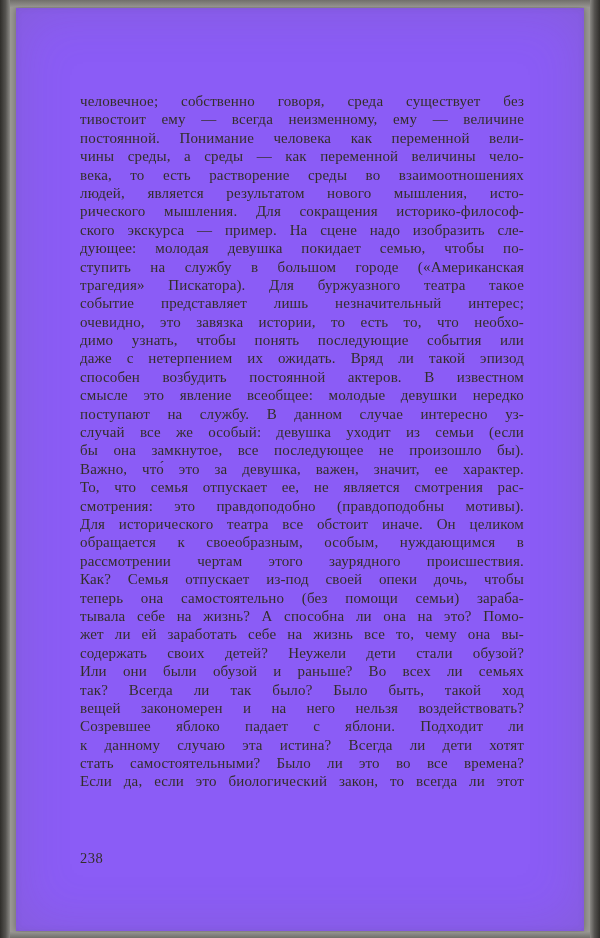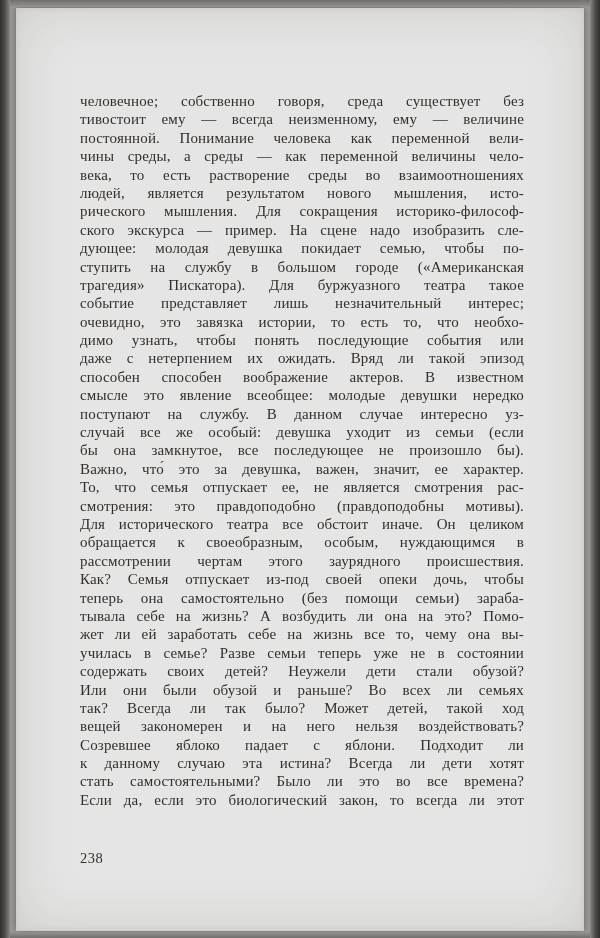--- a/index.html
+++ b/index.html
@@ -37,21 +37,21 @@
   .edge-bottom {
     bottom: 0; left: 0; right: 0; height: 6px;
     background: linear-gradient(to top, #716f6b, #969491);
   }
   .page {
     position: absolute;
     left: 16px;
     right: 16px;
     top: 8px;
     bottom: 7px;
-    background: #e5e5e5;
+    background: #8b5cf6;
     box-shadow:
       0 0 7px rgba(0,0,0,0.35),
       inset 0 0 55px rgba(105, 98, 85, 0.18),
       inset 0 0 6px rgba(60, 55, 45, 0.10);
     z-index: 1;
   }
   .text-block {
     position: absolute;
     left: 64px;   
     top: 84px;    
@@ -97,39 +97,38 @@
         <div class="text-line">людей, является результатом нового мышления, исто-</div>
         <div class="text-line">рического мышления. Для сокращения историко-философ-</div>
         <div class="text-line">ского экскурса — пример. На сцене надо изобразить сле-</div>
         <div class="text-line">дующее: молодая девушка покидает семью, чтобы по-</div>
         <div class="text-line">ступить на службу в большом городе («Американская</div>
         <div class="text-line">трагедия» Пискатора). Для буржуазного театра такое</div>
         <div class="text-line">событие представляет лишь незначительный интерес;</div>
         <div class="text-line">очевидно, это завязка истории, то есть то, что необхо-</div>
         <div class="text-line">димо узнать, чтобы понять последующие события или</div>
         <div class="text-line">даже с нетерпением их ожидать. Вряд ли такой эпизод</div>
-        <div class="text-line">способен способен воображение актеров. В известном</div>
+        <div class="text-line">способен возбудить постоянной актеров. В известном</div>
         <div class="text-line">смысле это явление всеобщее: молодые девушки нередко</div>
         <div class="text-line">поступают на службу. В данном случае интересно уз-</div>
         <div class="text-line">случай все же особый: девушка уходит из семьи (если</div>
         <div class="text-line">бы она замкнутое, все последующее не произошло бы).</div>
         <div class="text-line">Важно, что́ это за девушка, важен, значит, ее характер.</div>
         <div class="text-line">То, что семья отпускает ее, не является смотрения рас-</div>
         <div class="text-line">смотрения: это правдоподобно (правдоподобны мотивы).</div>
         <div class="text-line">Для исторического театра все обстоит иначе. Он целиком</div>
         <div class="text-line">обращается к своеобразным, особым, нуждающимся в</div>
         <div class="text-line">рассмотрении чертам этого заурядного происшествия.</div>
         <div class="text-line">Как? Семья отпускает из-под своей опеки дочь, чтобы</div>
         <div class="text-line">теперь она самостоятельно (без помощи семьи) зараба-</div>
-        <div class="text-line">тывала себе на жизнь? А возбудить ли она на это? Помо-</div>
+        <div class="text-line">тывала себе на жизнь? А способна ли она на это? Помо-</div>
         <div class="text-line">жет ли ей заработать себе на жизнь все то, чему она вы-</div>
-        <div class="text-line">училась в семье? Разве семьи теперь уже не в состоянии</div>
         <div class="text-line">содержать своих детей? Неужели дети стали обузой?</div>
         <div class="text-line">Или они были обузой и раньше? Во всех ли семьях</div>
-        <div class="text-line">так? Всегда ли так было? Может детей, такой ход</div>
+        <div class="text-line">так? Всегда ли так было? Было быть, такой ход</div>
         <div class="text-line">вещей закономерен и на него нельзя воздействовать?</div>
         <div class="text-line">Созревшее яблоко падает с яблони. Подходит ли</div>
         <div class="text-line">к данному случаю эта истина? Всегда ли дети хотят</div>
         <div class="text-line">стать самостоятельными? Было ли это во все времена?</div>
         <div class="text-line">Если да, если это биологический закон, то всегда ли этот</div>
       </div>
 
     <div class="page-number">238</div>
   </div>
 </div>

